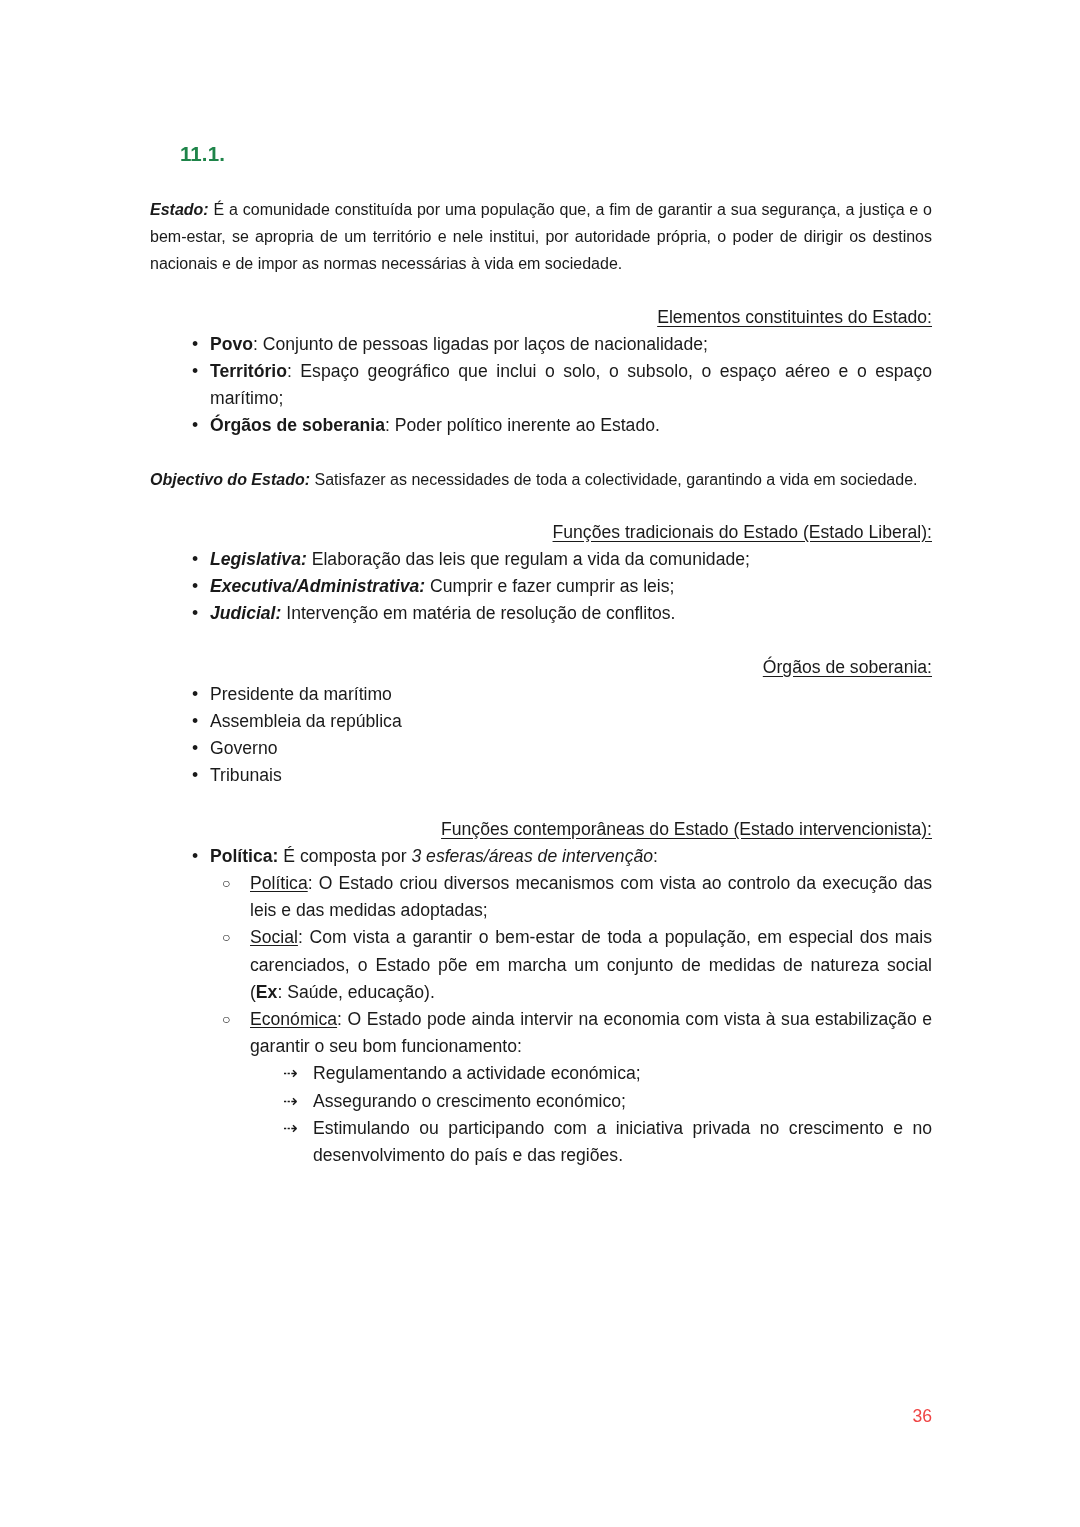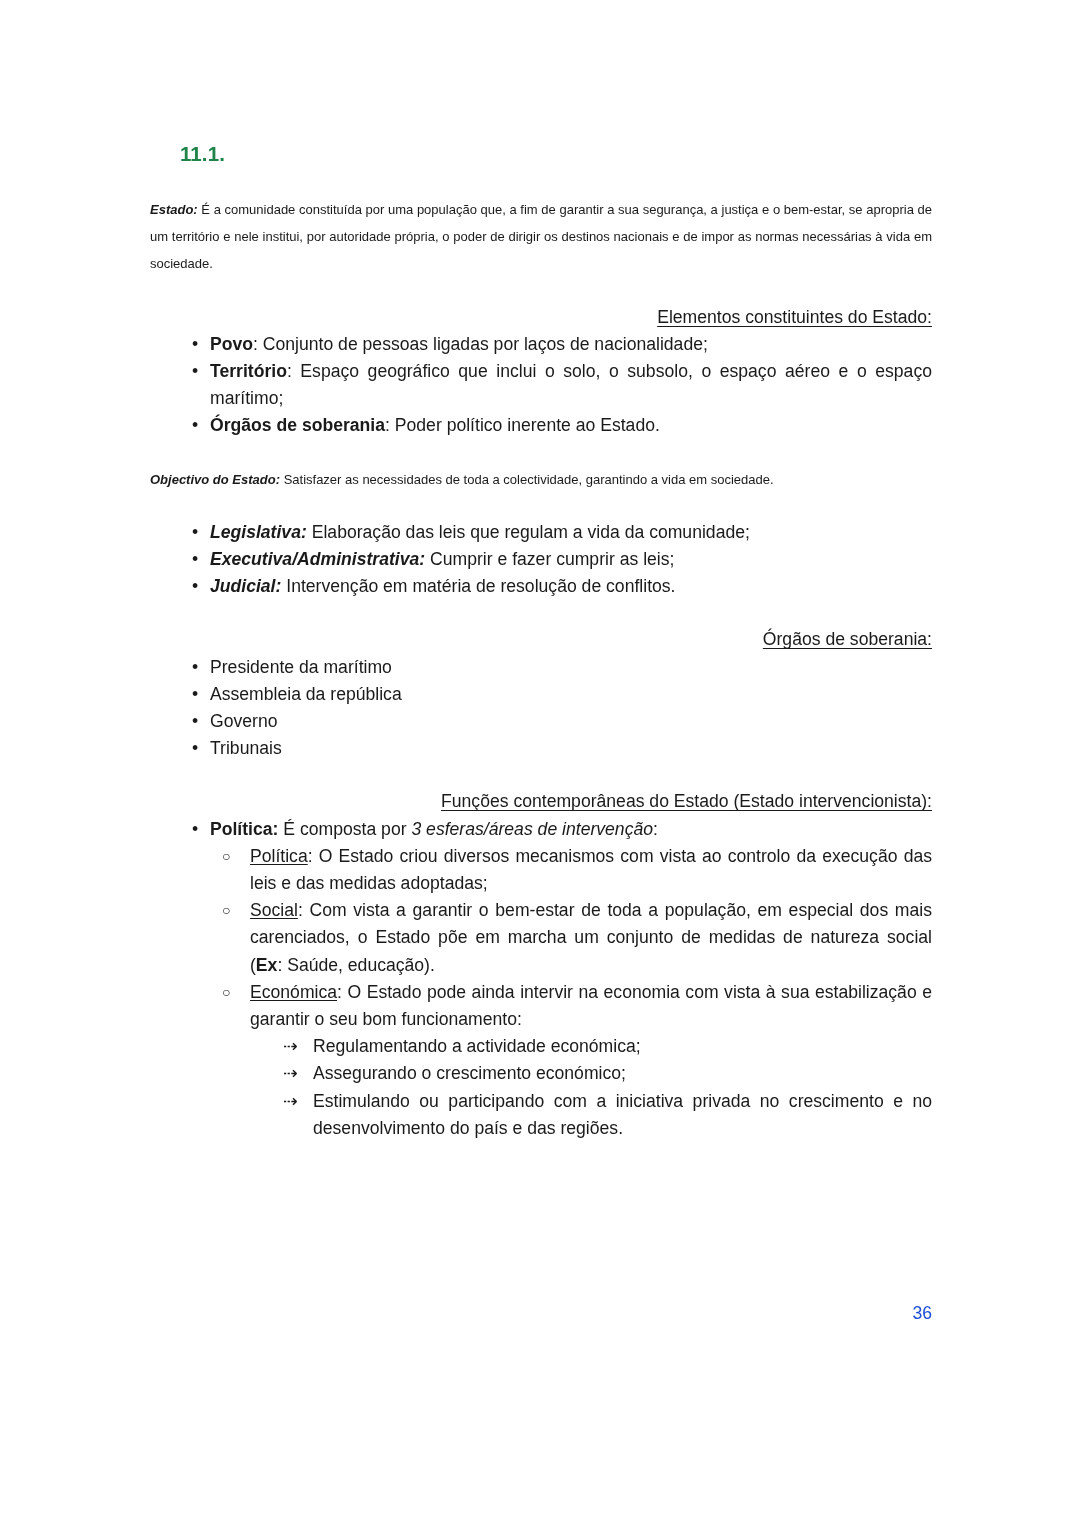--- a/index.html
+++ b/index.html
@@ -46,21 +46,21 @@
   }
   .heading-num {
     display: inline-block;
     width: 67px;
     flex: 0 0 67px;
   }
   .heading-text { display: inline-block; }
 
   
   .para {
-    font-size: 13px;
+    font-size: 16px;
     line-height: 27.2px;
     text-align: justify;
     margin: 14px 0 26px 0;
     hyphens: none;
   }
 
   .bi { font-weight: bold; font-style: italic; }
   .b  { font-weight: bold; }
   .i  { font-style: italic; }
   .u  { text-decoration: underline; text-underline-offset: 2px; }
@@ -142,26 +142,26 @@
     top: 0;
     font-size: 17.6px;
     line-height: 27.2px;
   }
   ul.lvl3 > li.justify { text-align: justify; }
 
   
   .page-number {
     position: absolute;
     left: 0;
-    top: 1301px;
+    top: 1404px;
     width: 932px;
     text-align: right;
     font-size: 17.6px;
     line-height: 24px;
-    color: #1d4ed8;
+    color: #ef4444;
   }
 </style>
 </head>
 <body>
 
 <div class="page">
   <div class="content">
 
     <h1 class="heading">
       <span class="heading-num">11.1.</span>
@@ -174,20 +174,21 @@
       <ul class="lvl1">
         <li><span class="bullet">•</span><span class="b">Povo</span><span>: Conjunto de pessoas ligadas por laços de nacionalidade;</span></li>
         <li><span class="bullet">•</span><span class="b">Território</span><span>: Espaço geográfico que inclui o solo, o subsolo, o espaço aéreo e o espaço marítimo;</span></li>
         <li><span class="bullet">•</span><span class="b">Órgãos de soberania</span><span>: Poder político inerente ao Estado.</span></li>
       </ul>
     </div>
 
     <p class="para"><span class="bi">Objectivo do Estado:</span><span> Satisfazer as necessidades de toda a colectividade, garantindo a vida em sociedade.</span></p>
 
     <div class="block">
+      <p class="sec-label"><span>Funções tradicionais do Estado (Estado Liberal):</span></p>
       <ul class="lvl1">
         <li><span class="bullet">•</span><span class="bi">Legislativa:</span><span> Elaboração das leis que regulam a vida da comunidade;</span></li>
         <li><span class="bullet">•</span><span class="bi">Executiva/Administrativa:</span><span> Cumprir e fazer cumprir as leis;</span></li>
         <li><span class="bullet">•</span><span class="bi">Judicial:</span><span> Intervenção em matéria de resolução de conflitos.</span></li>
       </ul>
     </div>
 
     <div class="block">
       <p class="sec-label"><span>Órgãos de soberania:</span></p>
       <ul class="lvl1">

